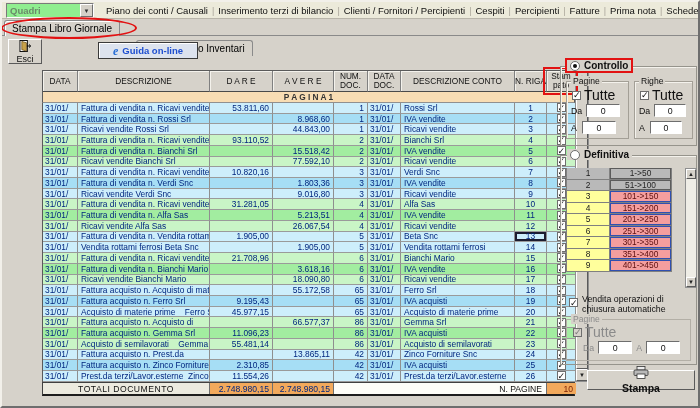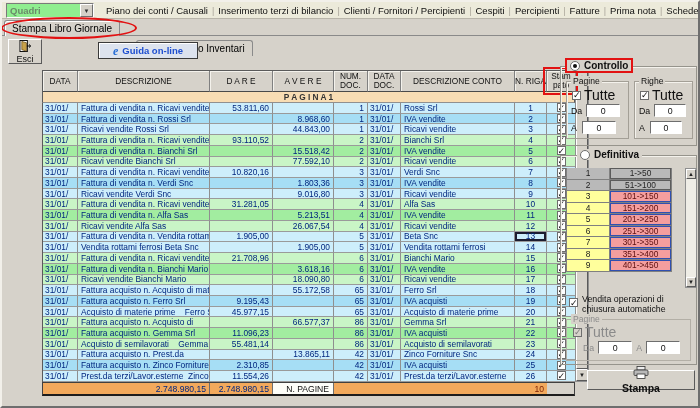--- a/index.html
+++ b/index.html
@@ -218,20 +218,21 @@
         <div style="display: contents;"><div class="cell c-data b1">31/01/</div><div class="cell c-descr b1">Acquisto di materie prime    Ferro Srl</div><div class="cell c-dare b1">45.977,15</div><div class="cell c-avere b1"></div><div class="cell c-num b1">65</div><div class="cell c-ddoc b1">31/01/</div><div class="cell c-conto b1">Acquisto di materie prime</div><div class="cell c-riga b1">20</div><div class="cell c-stamp b1"><span class="cb checked"></span></div></div>
         <div style="display: contents;"><div class="cell c-data g1">31/01/</div><div class="cell c-descr g1">Fattura acquisto n. Acquisto di</div><div class="cell c-dare g1"></div><div class="cell c-avere g1">66.577,37</div><div class="cell c-num g1">86</div><div class="cell c-ddoc g1">31/01/</div><div class="cell c-conto g1">Gemma Srl</div><div class="cell c-riga g1">21</div><div class="cell c-stamp g1"><span class="cb checked"></span></div></div>
         <div style="display: contents;"><div class="cell c-data g2">31/01/</div><div class="cell c-descr g2">Fattura acquisto n. Gemma Srl</div><div class="cell c-dare g2">11.096,23</div><div class="cell c-avere g2"></div><div class="cell c-num g2">86</div><div class="cell c-ddoc g2">31/01/</div><div class="cell c-conto g2">IVA acquisti</div><div class="cell c-riga g2">22</div><div class="cell c-stamp g2"><span class="cb checked"></span></div></div>
         <div style="display: contents;"><div class="cell c-data g1">31/01/</div><div class="cell c-descr g1">Acquisto di semilavorati    Gemma Srl</div><div class="cell c-dare g1">55.481,14</div><div class="cell c-avere g1"></div><div class="cell c-num g1">86</div><div class="cell c-ddoc g1">31/01/</div><div class="cell c-conto g1">Acquisto di semilavorati</div><div class="cell c-riga g1">23</div><div class="cell c-stamp g1"><span class="cb checked"></span></div></div>
         <div style="display: contents;"><div class="cell c-data b1">31/01/</div><div class="cell c-descr b1">Fattura acquisto n. Prest.da</div><div class="cell c-dare b1"></div><div class="cell c-avere b1">13.865,11</div><div class="cell c-num b1">42</div><div class="cell c-ddoc b1">31/01/</div><div class="cell c-conto b1">Zinco Forniture Snc</div><div class="cell c-riga b1">24</div><div class="cell c-stamp b1"><span class="cb checked"></span></div></div>
         <div style="display: contents;"><div class="cell c-data b2">31/01/</div><div class="cell c-descr b2">Fattura acquisto n. Zinco Forniture Snc</div><div class="cell c-dare b2">2.310,85</div><div class="cell c-avere b2"></div><div class="cell c-num b2">42</div><div class="cell c-ddoc b2">31/01/</div><div class="cell c-conto b2">IVA acquisti</div><div class="cell c-riga b2">25</div><div class="cell c-stamp b2"><span class="cb checked"></span></div></div>
         <div style="display: contents;"><div class="cell c-data b1">31/01/</div><div class="cell c-descr b1">Prest.da terzi/Lavor.esterne  Zinco</div><div class="cell c-dare b1">11.554,26</div><div class="cell c-avere b1"></div><div class="cell c-num b1">42</div><div class="cell c-ddoc b1">31/01/</div><div class="cell c-conto b1">Prest.da terzi/Lavor.esterne</div><div class="cell c-riga b1">26</div><div class="cell c-stamp b1"><span class="cb checked"></span></div></div>
       </div>
 
     <div class="totals">
+      <div class="tcell t-label">TOTALI  DOCUMENTO</div>
       <div class="tcell t-orange">2.748.980,15</div>
       <div class="tcell t-orange">2.748.980,15</div>
       <div class="tcell t-blank">N. PAGINE</div>
       <div class="tcell t-pages">10</div>
     </div>
 
     <div class="vscroll">
       <div class="sb-btn sb-up">▲</div>
       <div class="sb-thumb"></div>
       <div class="sb-btn sb-dn">▼</div>
@@ -270,21 +271,21 @@
         <input class="num-in" style="width: 32px;" value="0">
       </div>
       <div class="da-row" style="position:absolute; left:4px; top:39px;">
         <span style="width:11px;">A</span>
         <input class="num-in" style="width: 32px; margin-left: -4px;" value="0">
       </div>
     </div>
   </div>
 
   <div class="frame def-frame">
-    <div class="frame-label" style="top:-7px; left:16px;">
+    <div class="frame-label" style="top:-7px; left:6px;">
       <span class="radio"></span>
       <span>Definitiva</span>
     </div>
     <div class="def-table">
       <div class="def-rows" id="def-rows">
           <div style="display: contents;"><div class="pg-cell pg-num gray">1</div><div class="pg-cell pg-range gray">1-&gt;50</div></div>
           <div style="display: contents;"><div class="pg-cell pg-num gray">2</div><div class="pg-cell pg-range gray">51-&gt;100</div></div>
           <div style="display: contents;"><div class="pg-cell pg-num yellow">3</div><div class="pg-cell pg-range pink">101-&gt;150</div></div>
           <div style="display: contents;"><div class="pg-cell pg-num yellow">4</div><div class="pg-cell pg-range pink">151-&gt;200</div></div>
           <div style="display: contents;"><div class="pg-cell pg-num yellow">5</div><div class="pg-cell pg-range pink">201-&gt;250</div></div>

